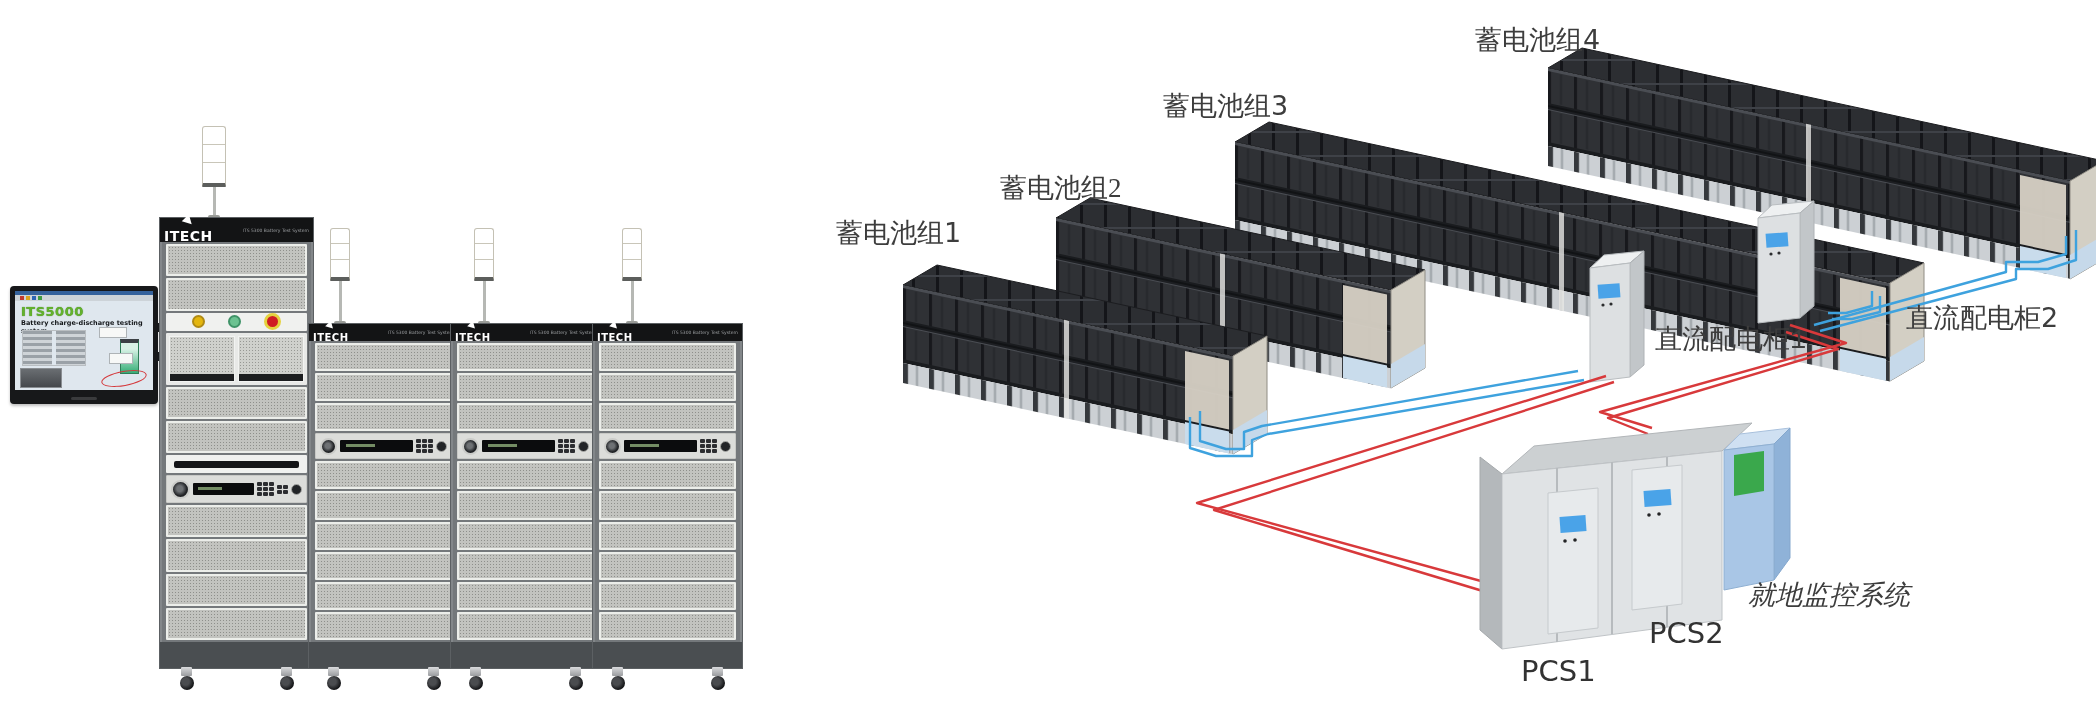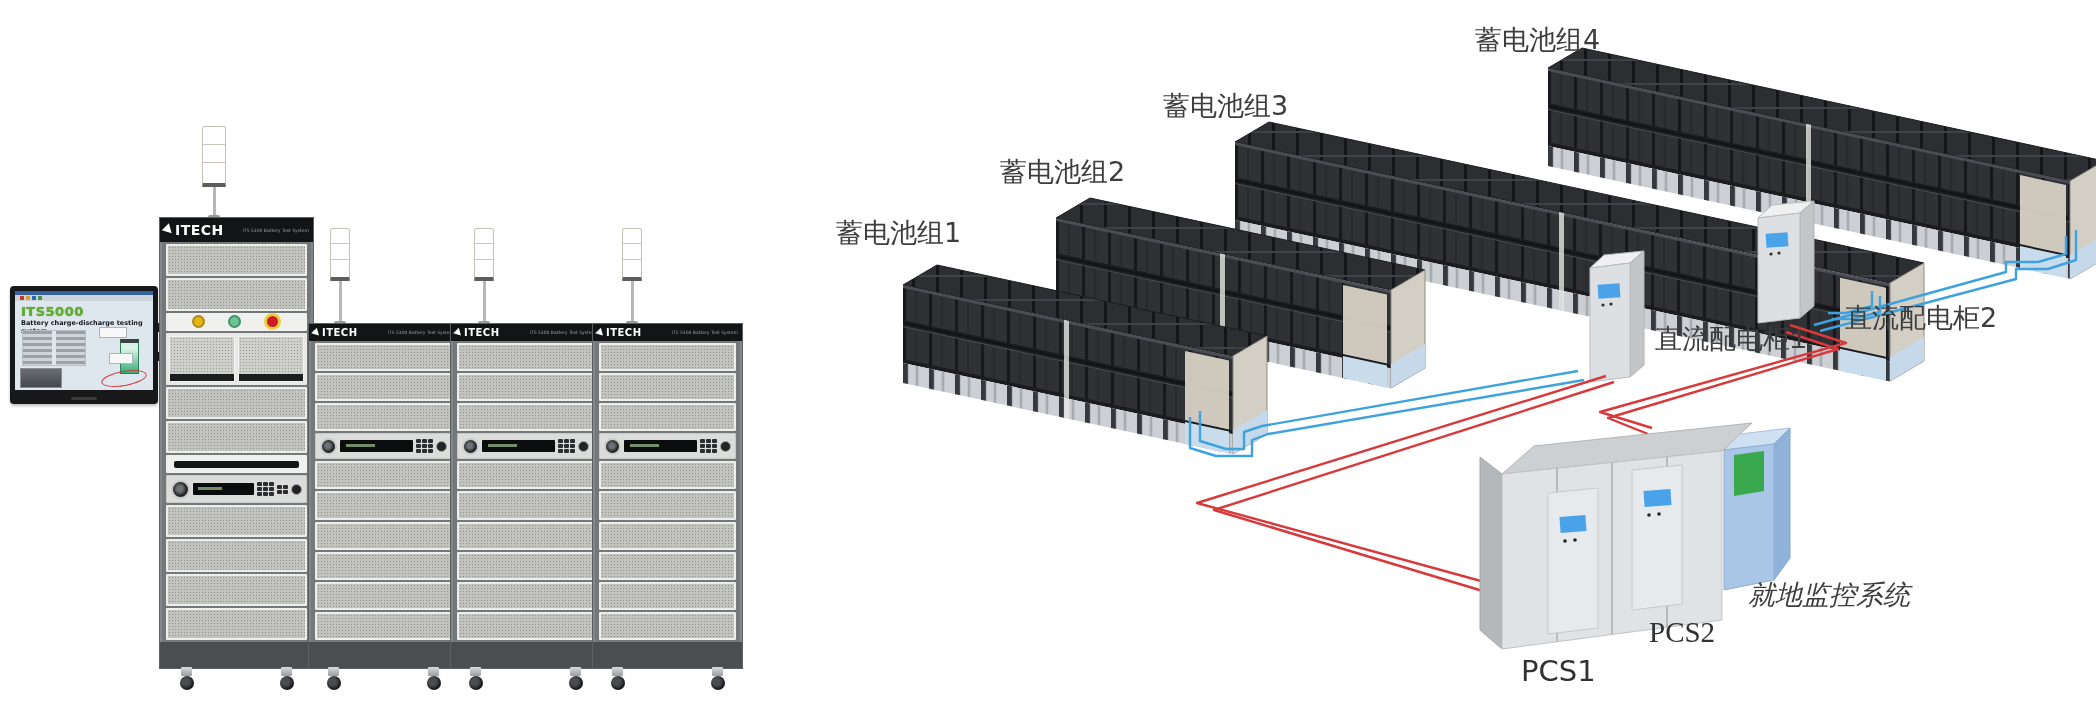--- a/index.html
+++ b/index.html
@@ -29,21 +29,21 @@
 
   .lamp{width:20px;}
   .lamp .body{height:48px;background:linear-gradient(#f7f5ec,#d8d5c8);border:1px solid #c4c1b4;border-bottom:4px solid #5c5e5c;border-radius:3px 3px 1px 1px;
         background-image:linear-gradient(#0000 30%,#c9c6b9 30%,#c9c6b9 32%,#0000 32%,#0000 62%,#c9c6b9 62%,#c9c6b9 64%,#0000 64%);}
   .lamp .pole{width:3px;background:#b6b8b4;margin:0 auto;}
   .lamp .foot{width:12px;height:4px;background:#9b9d99;margin:0 auto;border-radius:2px;}
 
   .rack{background:#74787b;border:1px solid #5c6063;box-shadow:inset 0 0 0 2px #83878a;
         display:flex;flex-direction:column;gap:2px;padding:0 6px 0 6px;}
   .rk-head{background:#131415;display:flex;align-items:center;padding:0 4px;margin:0 -6px;flex:0 0 auto;}
-  .logo{display:flex;align-items:center;gap:2px;color:#fff;font-weight:bold;letter-spacing:.5px;}
+  .logo{display:flex;align-items:center;gap:2px;color:#fff;font-weight:bold;letter-spacing:.5px;flex-direction:column;}
   .logo .tri{width:0;height:0;border-style:solid;border-color:transparent;border-left-color:#fff;transform:rotate(45deg);}
   .rk-head .mdl{margin-left:auto;color:#9b9ea1;font-size:4.5px;white-space:nowrap;overflow:hidden;}
   .panel{background:#eceeec;border-radius:1px;flex:0 0 auto;position:relative;}
   .vent{flex:1 1 aupx;background-color:#c2c3bf;background-image:radial-gradient(#8e8f8b .7px,transparent .8px);background-size:3px 3px;
         border:2px solid #eceeea;border-radius:1px;flex:1 1 auto;min-height:12px;}
   .ctrl{height:18px;background:#f0f1ef;display:flex;align-items:center;justify-content:space-around;padding:0 14px;}
   .btn{border-radius:50%;}
   .ipc{height:46px;background:#e8e9e7;display:flex;gap:3px;padding:3px;}
   .ipc .mod{flex:1;background-color:#cfd0cc;background-image:radial-gradient(#979894 .7px,transparent .8px);background-size:3px 3px;
             border:1px solid #f2f3f1;position:relative;}
@@ -445,22 +445,22 @@
 
     <g>
       <polygon points="1724,450 1740,434 1790,428 1774,444" fill="#cfe0f2" stroke="#a8c0dc" stroke-width="1"></polygon>
       <polygon points="1774,444 1790,428 1790,558 1774,580" fill="#8fb2d8" stroke="#84a7cd" stroke-width="1"></polygon>
       <polygon points="1724,450 1774,444 1774,580 1724,590" stroke="#8fb0d2" stroke-width="1" fill="#a9c6e6"></polygon>
       <polygon points="1734,455 1764,451 1764,491 1734,496" fill="#3aa84c"></polygon>
     </g>
   </svg>
 
   <div class="abs dlabel" style="left:836px;top:215px;">蓄电池组1</div>
-  <div class="abs dlabel" style="left:1000px;top:154px;">蓄电池组2</div>
+  <div class="abs dlabel" style="left:1000px;top:170px;font-family:Liberation Serif, serif;">蓄电池组2</div>
   <div class="abs dlabel" style="left:1163px;top:88px;">蓄电池组3</div>
   <div class="abs dlabel" style="left:1475px;top:22px;">蓄电池组4</div>
   <div class="abs dlabel" style="left:1655px;top:321px;font-family:Liberation Mono, monospace;">直流配电柜1</div>
-  <div class="abs dlabel" style="left:1845px;top:300px;">直流配电柜2</div>
+  <div class="abs dlabel" style="left:1906px;top:300px;">直流配电柜2</div>
   <div class="abs dlabel en" style="left:1521px;top:654px;">PCS1</div>
-  <div class="abs dlabel en" style="left:1649px;top:616px;font-family:Liberation Serif, serif;">PCS2</div>
+  <div class="abs dlabel en" style="left:1649px;top:616px;">PCS2</div>
   <div class="abs dlabel" style="left:1748px;top:577px;font-style:italic;">就地监控系统</div>
 
 </div>
 
 </body></html>

